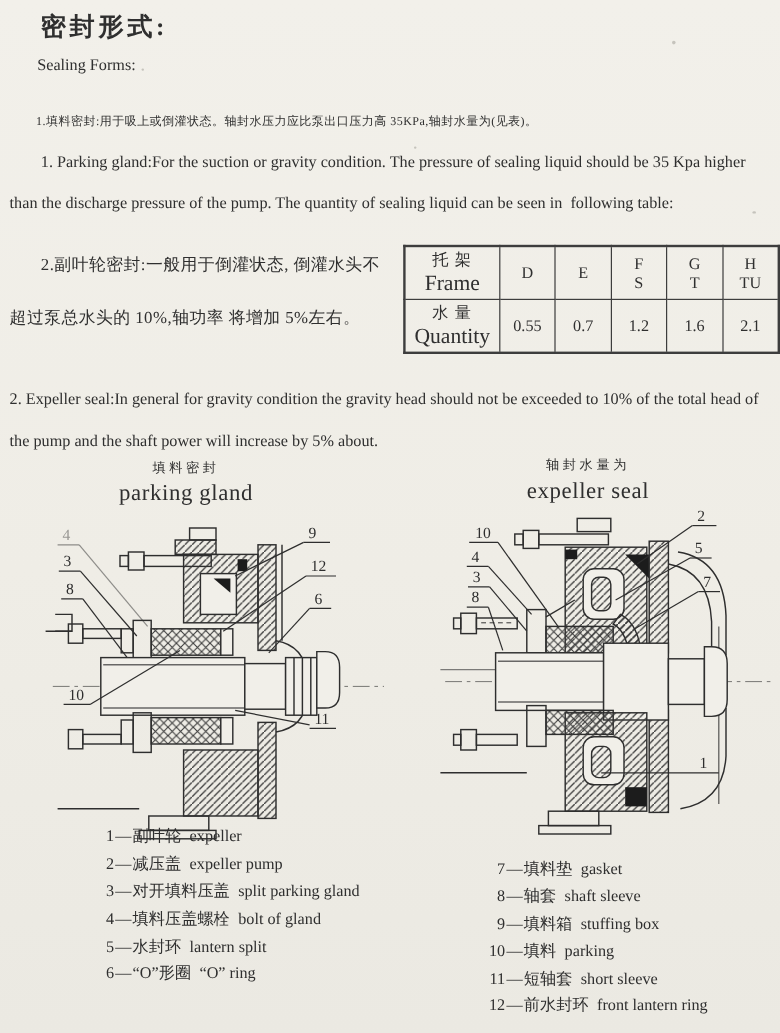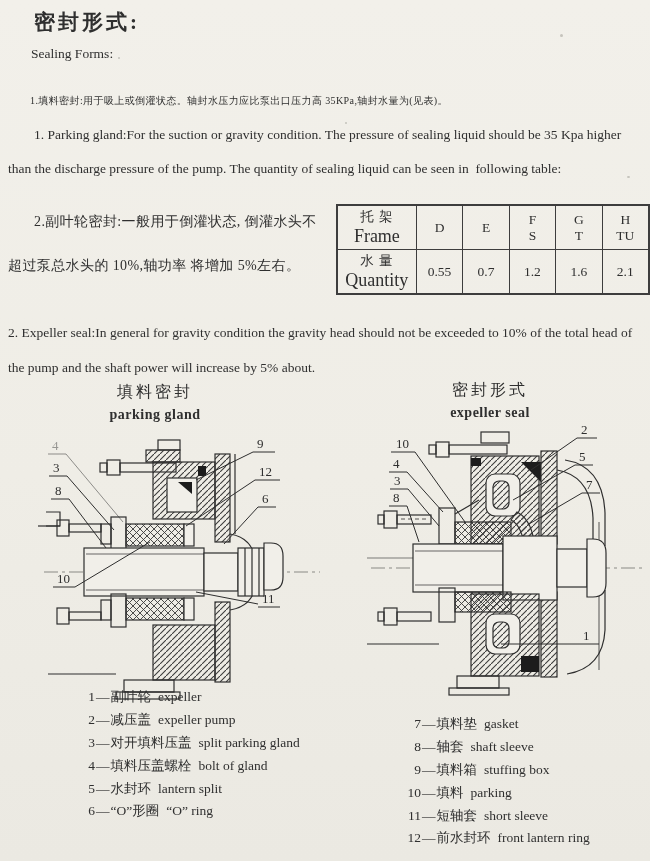--- a/index.html
+++ b/index.html
@@ -25,22 +25,22 @@
     border:1.4px solid #3d3d3d;text-align:center;vertical-align:middle;
     font-size:13.5px;height:43px;padding:0 2px;
   }
   .qty-table{border:2.4px solid #3d3d3d;}
   .qty-table .label-cell{width:74px;font-size:13.5px;letter-spacing:1px;}
   .qty-table .col{width:42px;}
   .qty-table .en{font-size:18px;letter-spacing:0;}
   .qty-table div:empty{display:none;}
   
   .fig-title{width:150px;text-align:center;}
-  .fig-title .zh{font-size:16px;letter-spacing:3px;}
-  .fig-title .en{font-size:14px;margin-top:4px;letter-spacing:0.5px;font-weight:bold;}
+  .fig-title .zh{font-size:11px;letter-spacing:3px;}
+  .fig-title .en{font-size:19px;margin-top:4px;letter-spacing:0.5px;}
   .ft-left{left:80px;top:382px;}
   .ft-right{left:415px;top:380px;}
   
   .legend-col{font-size:13.5px;}
   .legend-row{height:22.9px;white-space:nowrap;}
   .lnum{display:inline-block;text-align:right;}
   .legend-left{left:86px;top:688px;}
   .legend-left .lnum{min-width:9px;}
   .legend-right{left:400px;top:715px;}
   .legend-right .lnum{min-width:21px;}
@@ -104,21 +104,21 @@
       <td class="col">2.1</td>
     </tr>
   </tbody>
     </table>
 
   <div class="abs fig-title ft-left">
     <div class="zh">填料密封</div>
     <div class="en">parking gland</div>
   </div>
   <div class="abs fig-title ft-right">
-    <div class="zh">密封形式</div>
+    <div class="zh">轴封水量为</div>
     <div class="en">expeller seal</div>
   </div>
 
   <svg class="fig-svg svg-left" width="300" height="287" viewBox="0 0 300 287">
     <defs>
       <pattern id="hL" patternUnits="userSpaceOnUse" width="6" height="6">
         <path d="M-1,7 L7,-1" stroke="#3a3a3a" stroke-width="1.1"></path>
       </pattern>
       <pattern id="xL" patternUnits="userSpaceOnUse" width="7" height="7">
         <path d="M0,7 L7,0 M0,0 L7,7" stroke="#3a3a3a" stroke-width="0.9"></path>

